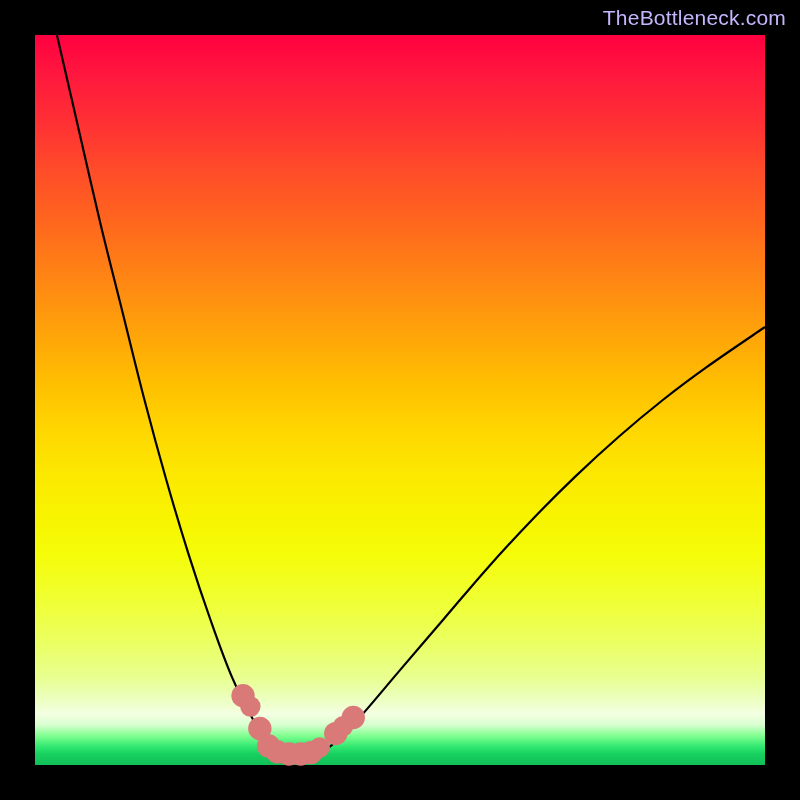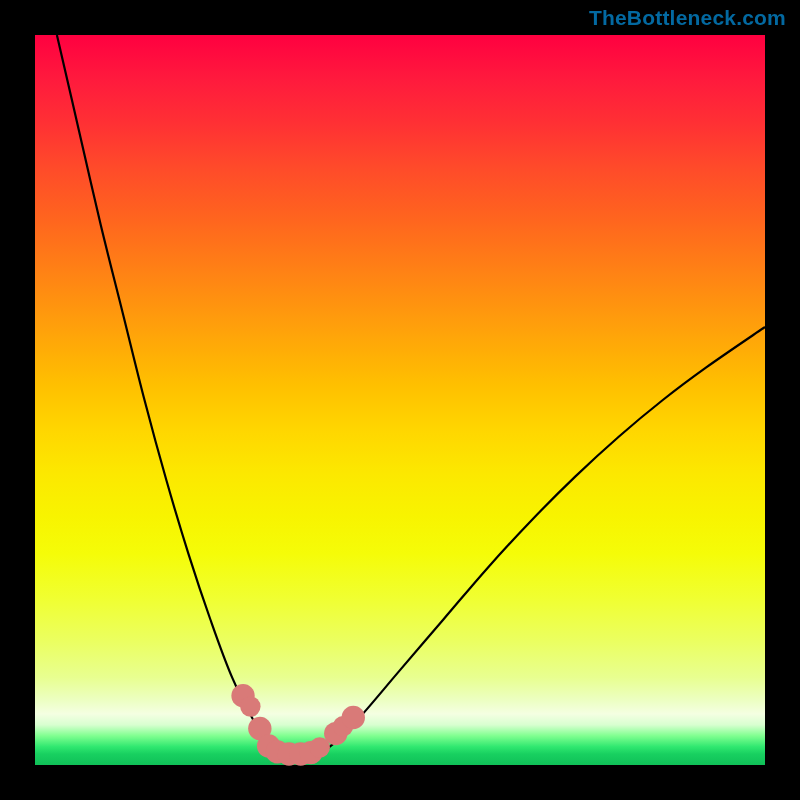--- a/index.html
+++ b/index.html
@@ -53,23 +53,23 @@
     position: absolute;
     left: 0; top: 0;
     width: 730px;
     height: 730px;
     overflow: visible;
   }
   .watermark {
     position: absolute;
     top: 6px;
     right: 14px;
-    color: #0369a1;
+    color: #c4b5fd;
     font-size: 21px;
-    font-weight: 700;
+    font-weight: 400;
     letter-spacing: 0.2px;
     user-select: none;
     text-align: right;
   }
   .marker {
     fill: #d97a78;
   }
 </style>
 </head>
 <body>

